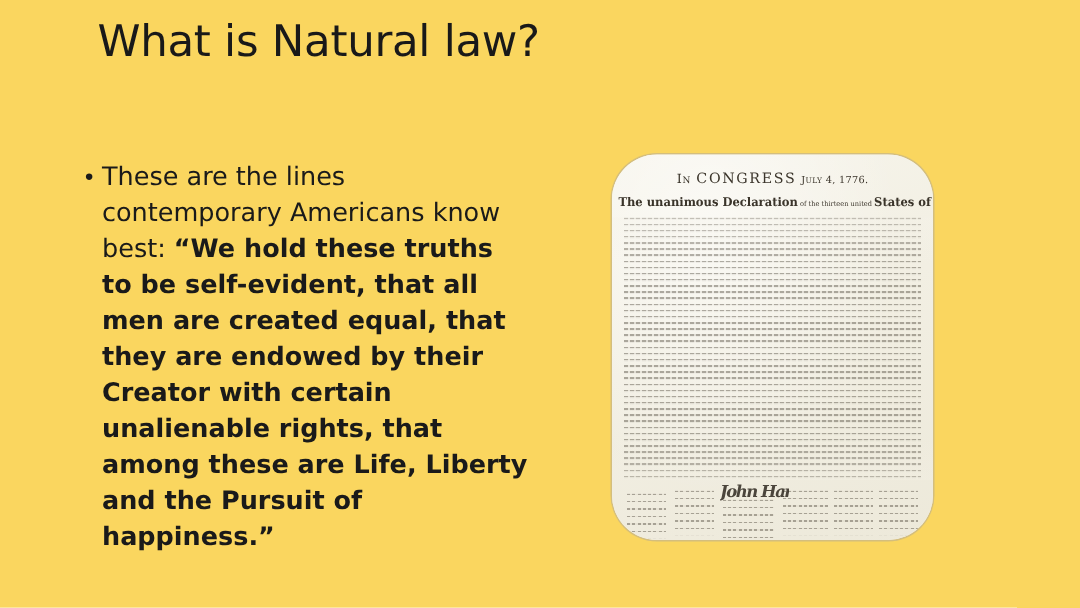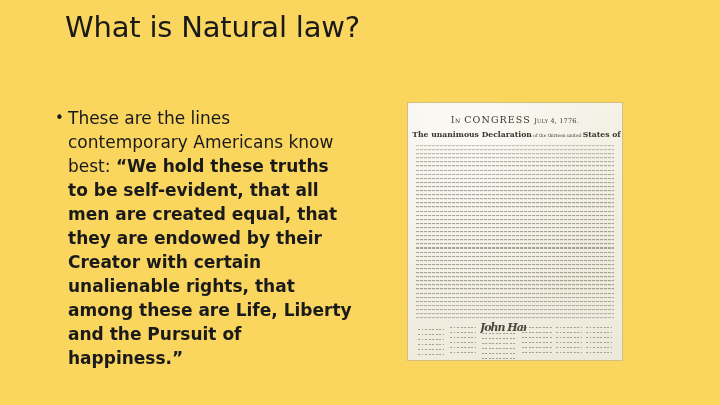--- a/index.html
+++ b/index.html
@@ -70,20 +70,21 @@
   
   .doc-image {
     position: absolute;
     left: 408px;
     top: 103px;
     width: 214px;
     height: 257px;
     background: #F5F2E9;
     box-shadow: 0 0 0 1px rgba(180,172,150,0.55);
     overflow: hidden;
+    border-radius: 30px;
   }
   .doc-inner {
     position: absolute;
     left: 0; top: 0; right: 0; bottom: 0;
     background:
       radial-gradient(ellipse at 30% 20%, rgba(255,255,255,0.55) 0%, rgba(255,255,255,0) 60%),
       linear-gradient(160deg, #F7F5EC 0%, #F2EFE3 45%, #EDE9DA 100%);
   }
   .doc-heading {
     position: absolute;

